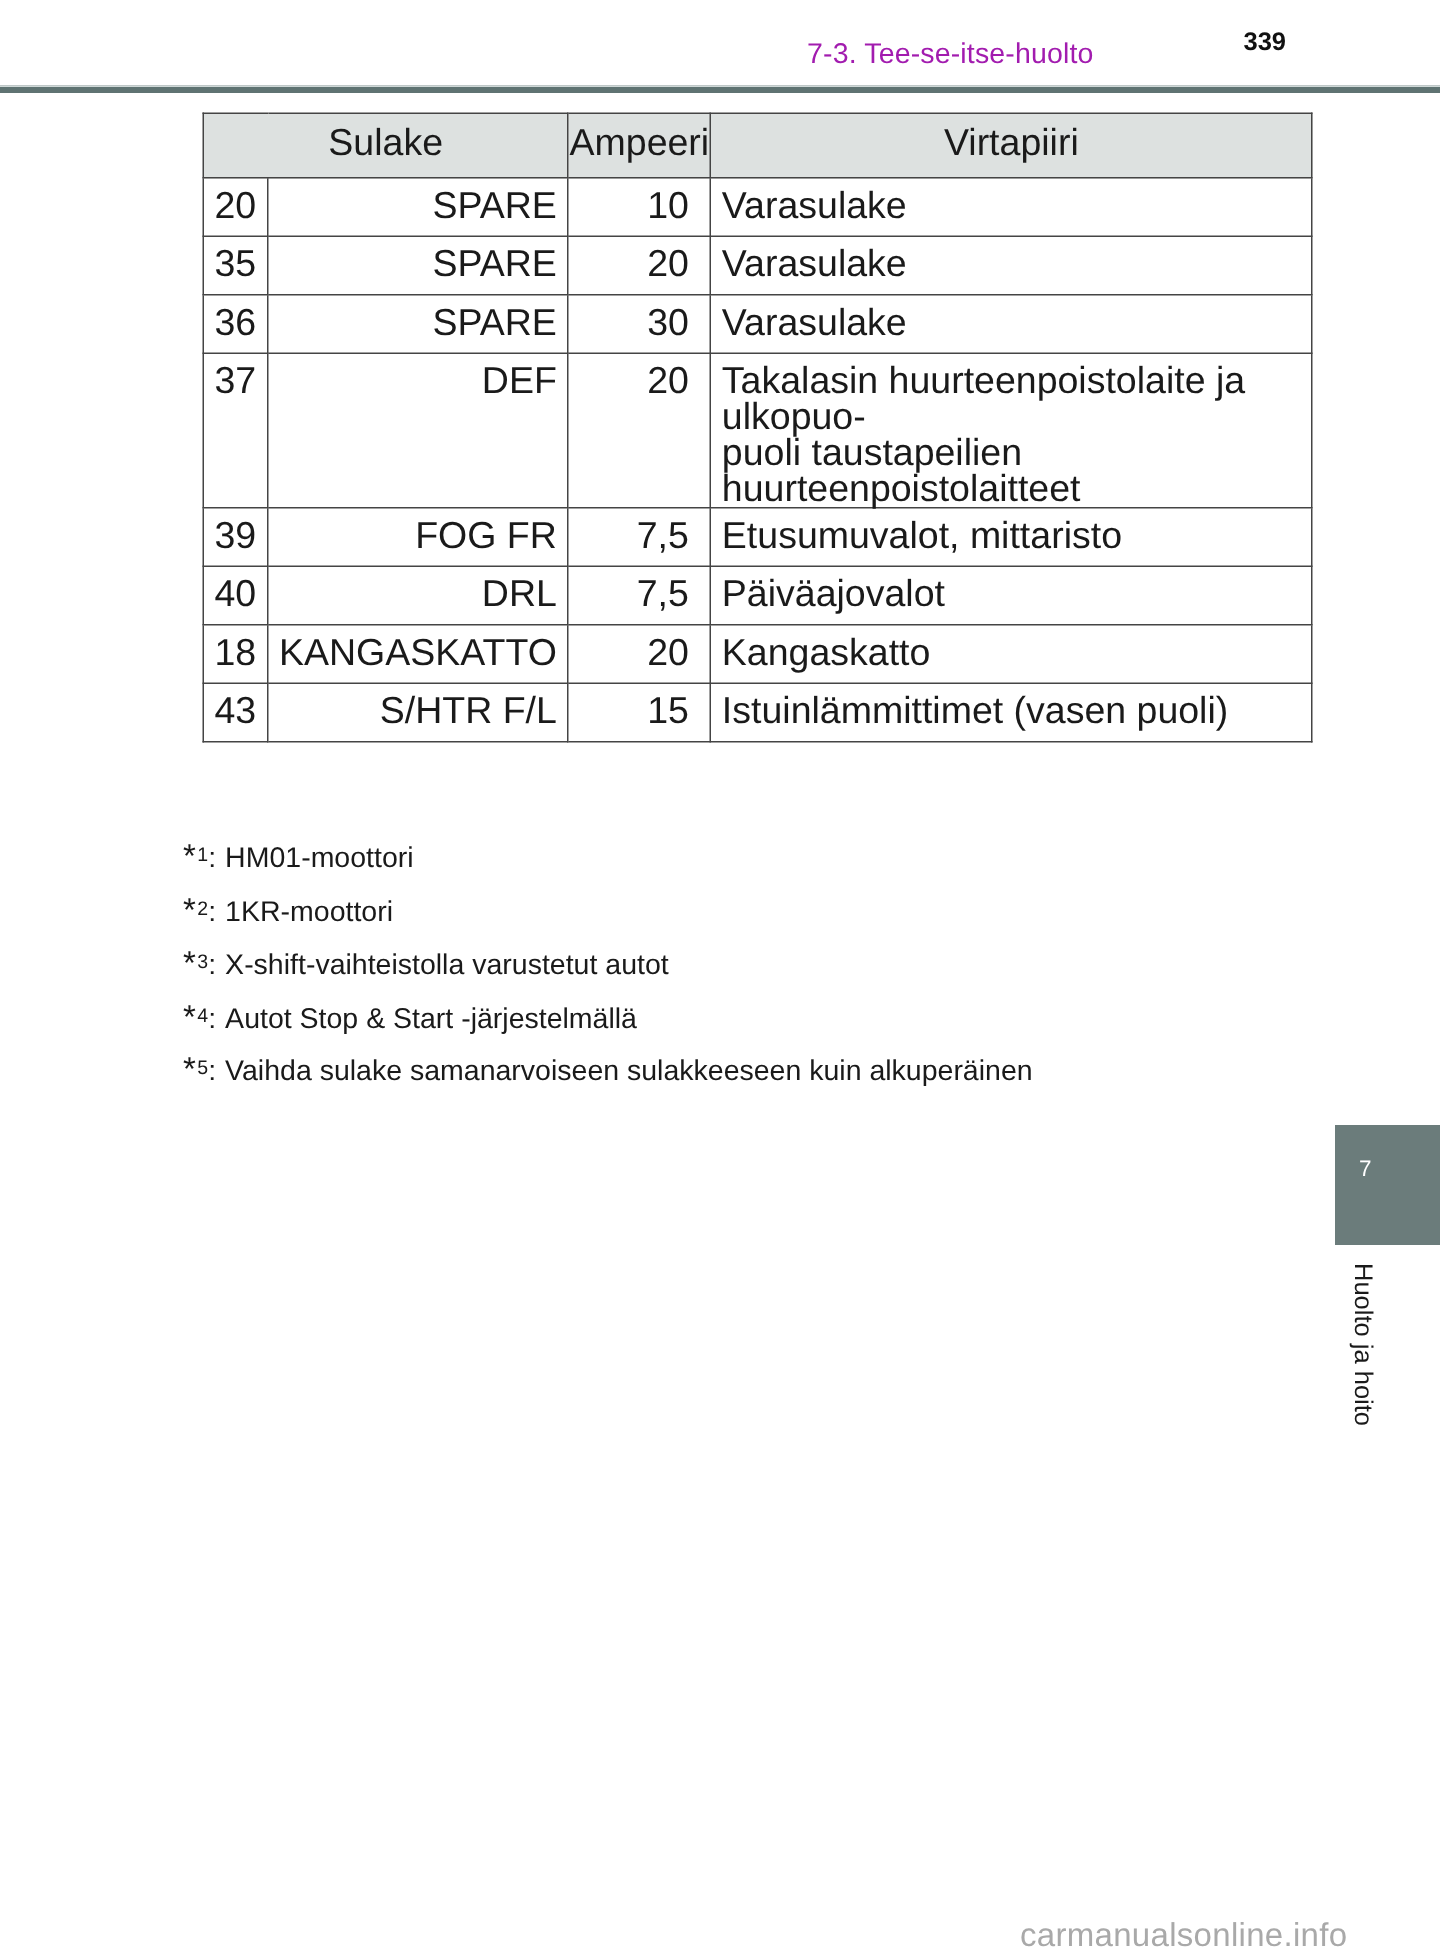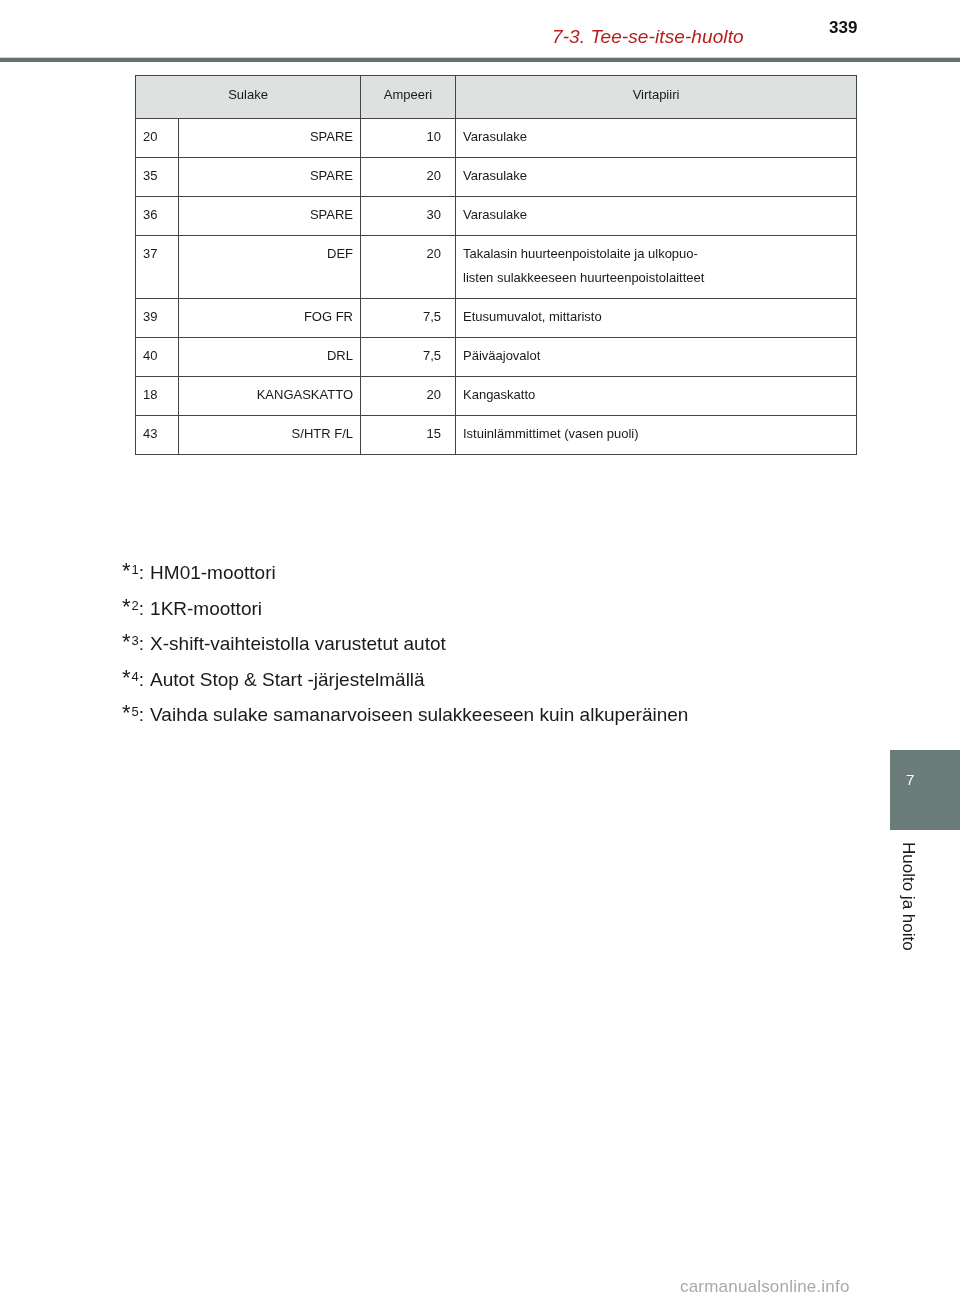--- a/index.html
+++ b/index.html
@@ -2,34 +2,34 @@
 <html><head>
 <meta charset="utf-8">
 <style>
   html, body { margin: 0; padding: 0; }
   body {
     width: 960px; height: 1305px; position: relative; overflow: hidden;
     background: #ffffff; color: #1a1a1a;
     font-family: "Liberation Sans", sans-serif;
   }
   .header-section {
-    position: absolute; left: 552px; top: 26px;
-    font-size: 19px; color: #b91c1c; letter-spacing: 0.1px; font-style: italic;
+    position: absolute; left: 538px; top: 26px;
+    font-size: 19px; color: #a21caf; letter-spacing: 0.1px;
   }
   .page-number {
     position: absolute; left: 829px; top: 18px;
     font-size: 17px; font-weight: bold; color: #111;
   }
   .top-rule {
     position: absolute; left: 0; top: 57px; width: 960px; height: 4px;
     background: #5f7372; border-top: 1px solid #cfd8d7;
   }
   table.fuse-table {
     position: absolute; left: 135px; top: 75px;
-    border-collapse: collapse; font-size: 13px; padding-left: 12px;
+    border-collapse: collapse; font-size: 25px; padding-left: 12px;
   }
   table.fuse-table td, table.fuse-table th {
     border: 1.5px solid #444; padding: 0 7px; vertical-align: top;
     font-weight: normal; line-height: 24px;
   }
   table.fuse-table th {
     background: #dde1e0; height: 38px; text-align: center; vertical-align: middle;
     padding: 0; padding-bottom: 4px;
   }
   table.fuse-table td { padding-top: 6px; height: 32px; }
@@ -47,21 +47,21 @@
     position: absolute; left: 890px; top: 750px; width: 70px; height: 80px;
     background: #6b7c7b; color: #fff; font-size: 15px;
   }
   .chapter-tab span { position: absolute; left: 16px; top: 21px; }
   .chapter-title {
     position: absolute; left: 898px; top: 842px;
     writing-mode: vertical-rl; font-size: 17px; color: #1a1a1a;
   }
   .watermark {
     position: absolute; left: 680px; top: 1277px;
-    font-size: 17px; color: #a9a9a9; letter-spacing: 0.2px; text-align: center;
+    font-size: 22px; color: #a9a9a9; letter-spacing: 0.2px; text-align: center;
   }
 </style>
 </head>
 <body>
 
 <div class="header-section">7-3. Tee-se-itse-huolto</div>
 <div class="page-number">339</div>
 <div class="top-rule"></div>
 
 <table class="fuse-table">
@@ -96,21 +96,21 @@
       <td class="c-circ">
           <div>Varasulake</div>
         </td>
     </tr>
     <tr class="tall">
       <td class="c-num">37</td>
       <td class="c-name">DEF</td>
       <td class="c-amp">20</td>
       <td class="c-circ">
         <div>Takalasin huurteenpoistolaite ja ulkopuo-</div>
-        <div>listen sulakkeeseen huurteenpoistolaitteet</div>
+        <div>puoli taustapeilien huurteenpoistolaitteet</div>
       </td>
     </tr>
     <tr>
       <td class="c-num">39</td>
       <td class="c-name">FOG FR</td>
       <td class="c-amp">7,5</td>
       <td class="c-circ">
           <div>Etusumuvalot, mittaristo</div>
         </td>
     </tr>

